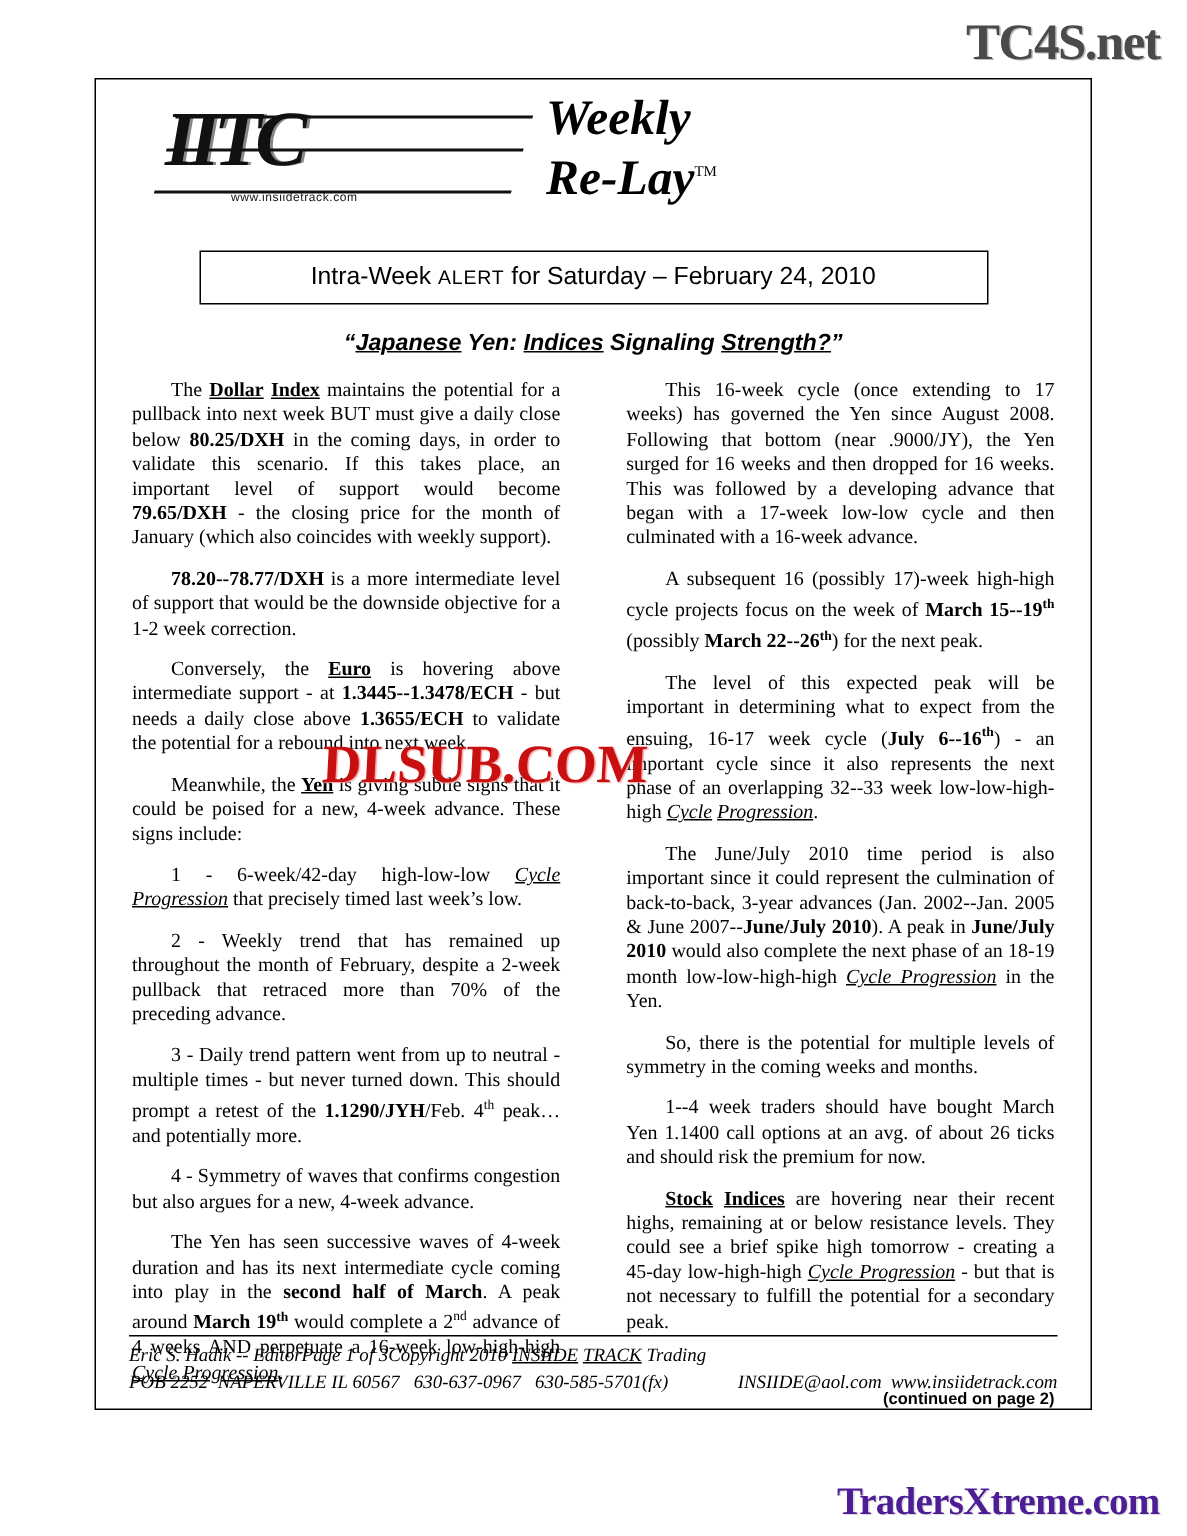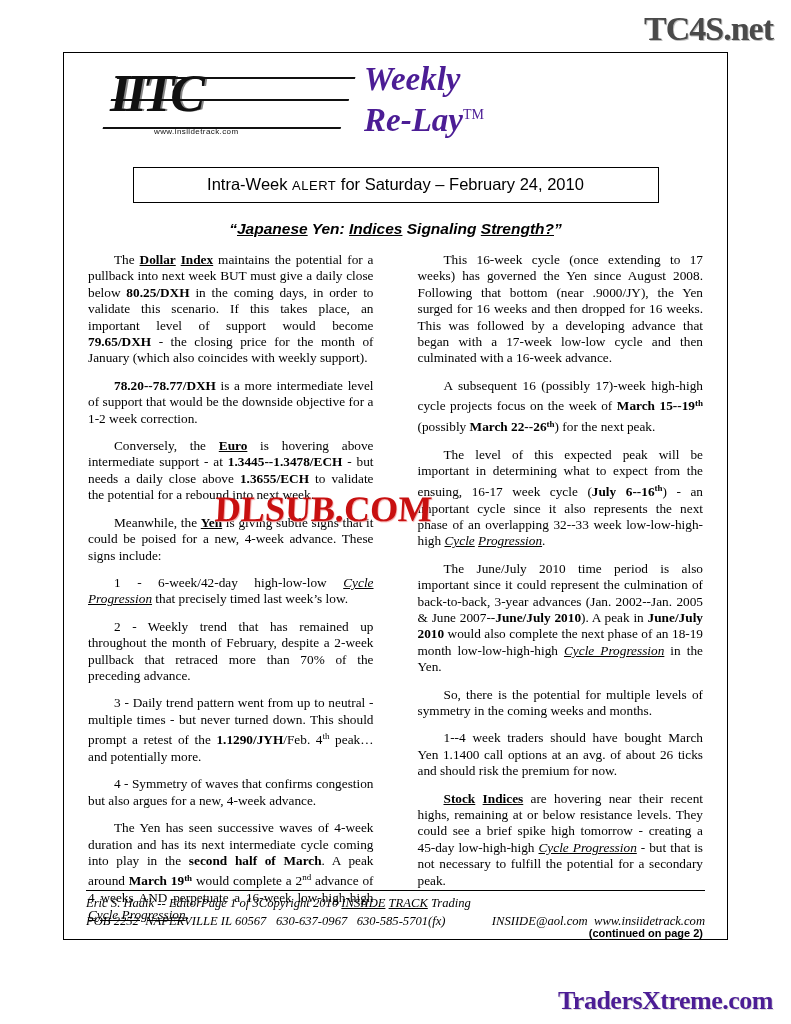--- a/index.html
+++ b/index.html
@@ -118,25 +118,25 @@
     color: #111;
   }
   .mast-title {
     position: absolute;
     left: 300px;
     top: 8px;
     font-family: "Liberation Serif", serif;
     font-style: italic;
     font-weight: bold;
     font-size: 33px;
-    color: #4c1d95;
+    color: #000000;
     line-height: 36px;
   }
   .mast-title .tm {
-    font-size: 14px;
+    font-size: 10px;
     vertical-align: super;
     font-style: normal;
     font-weight: normal;
   }
 
   
   .alert-box {
     margin: 4px auto 0 auto;
     width: 516px;
     border: 1px solid #000;

